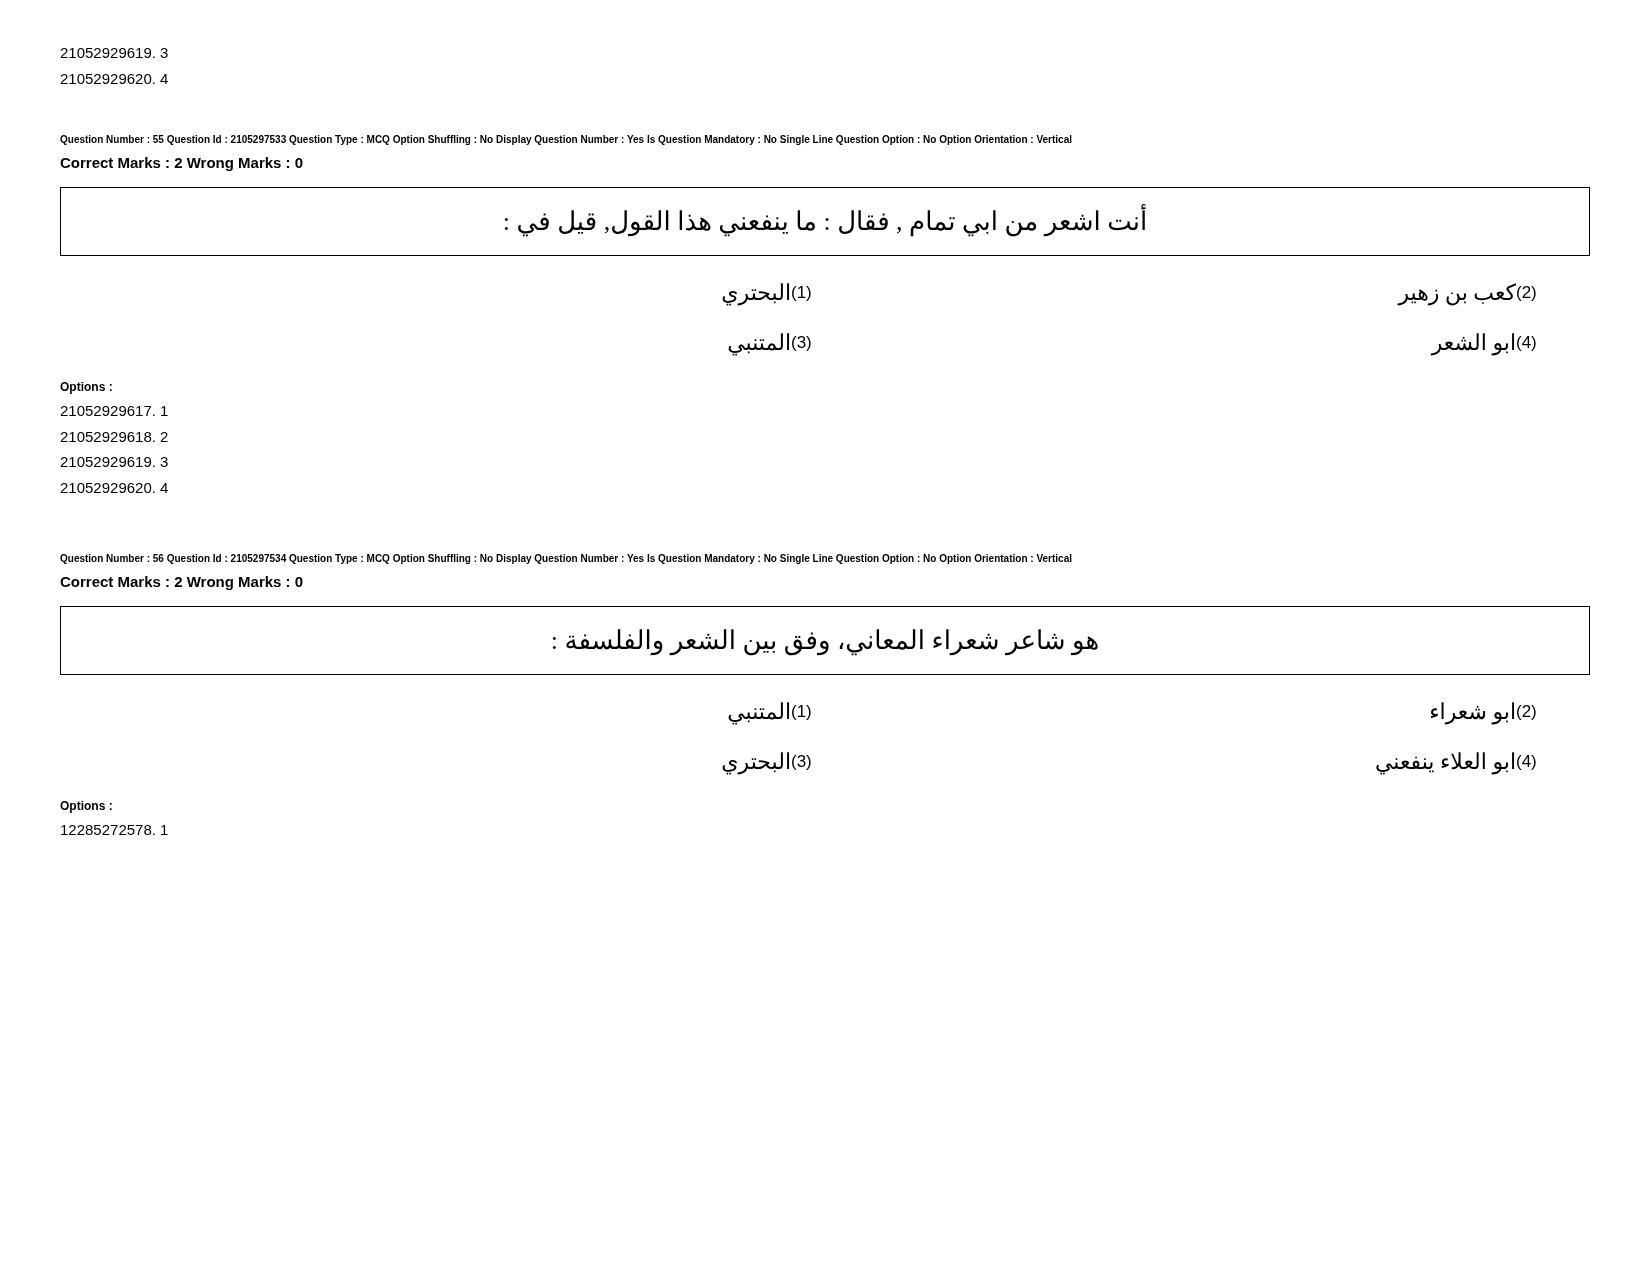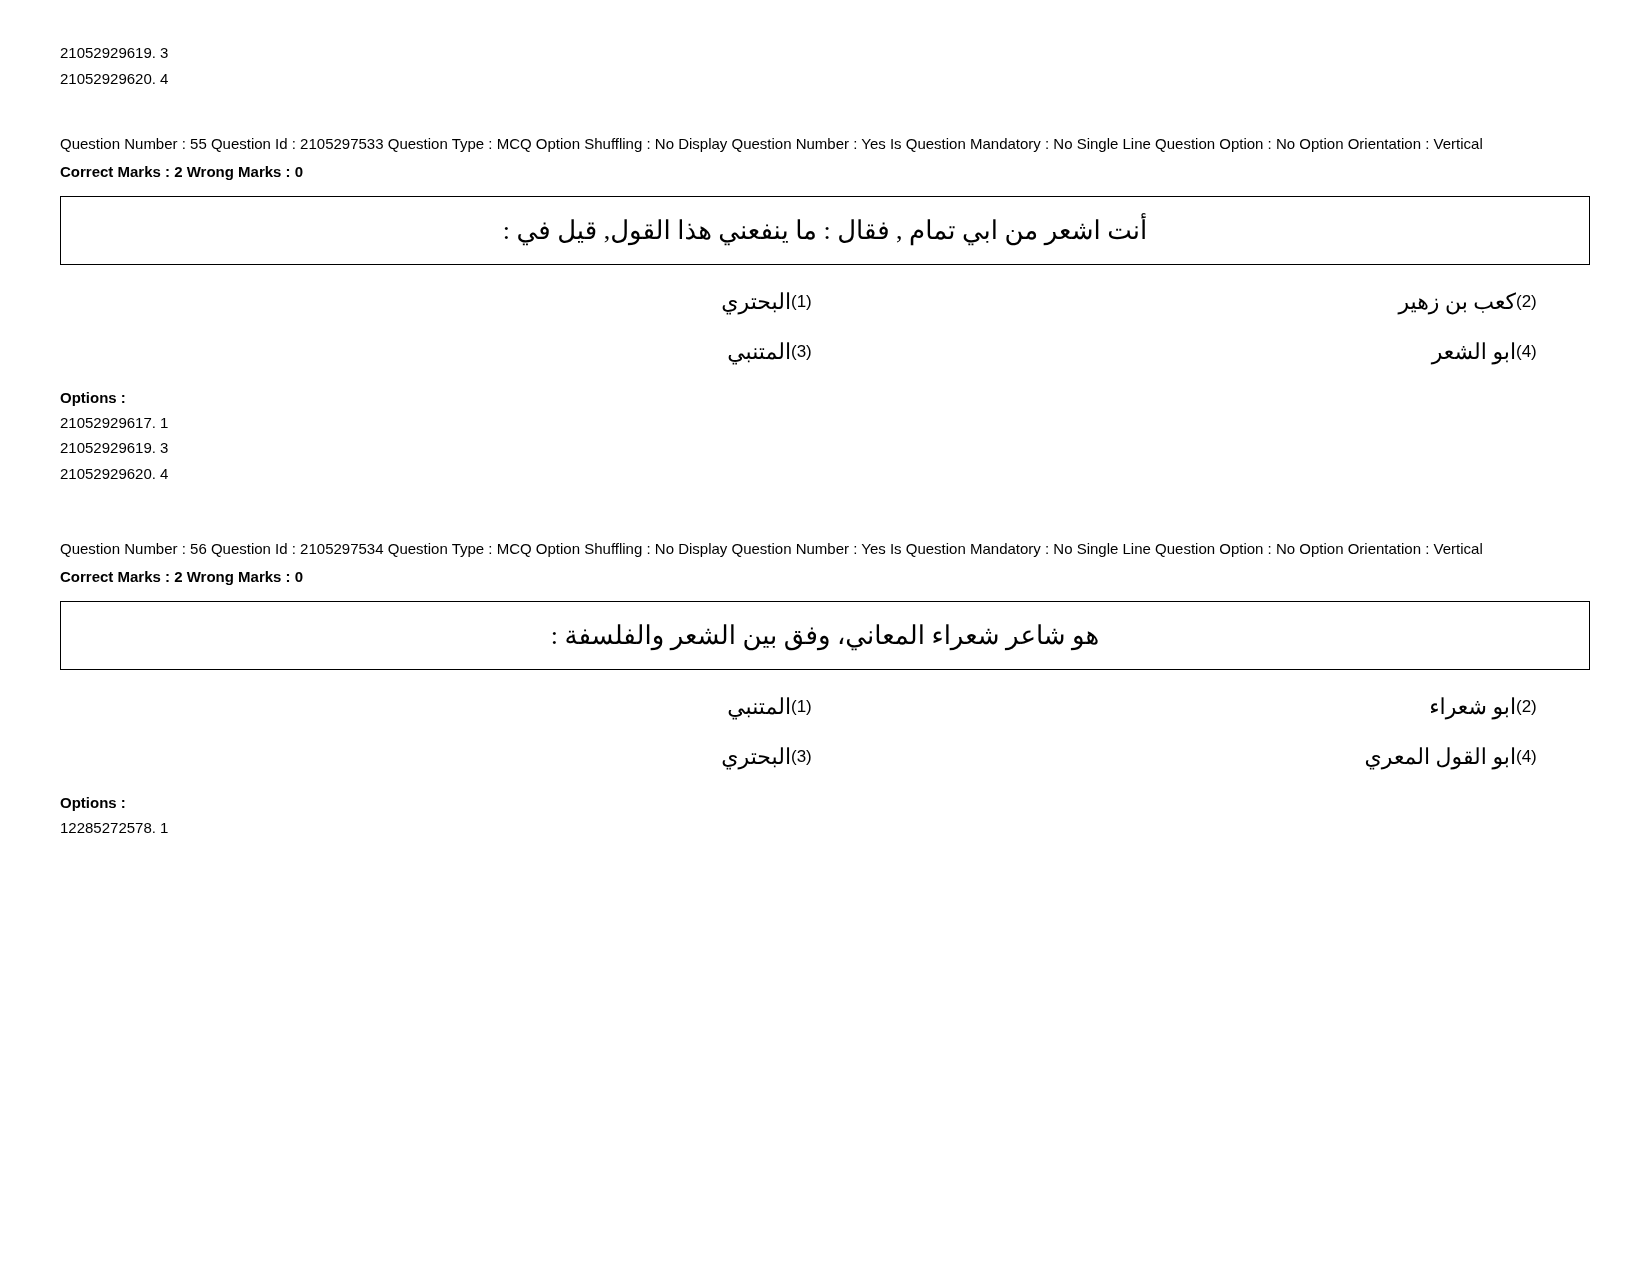--- a/index.html
+++ b/index.html
@@ -25,22 +25,22 @@
     .top-options .option-line {
       font-size: 15px;
       line-height: 1.7;
     }
 
     .question-block {
       margin-bottom: 30px;
     }
 
     .question-meta {
-      font-weight: normal;
-      font-size: 15px;
+      font-weight: bold;
+      font-size: 10px;
       line-height: 1.7;
       margin-bottom: 6px;
     }
 
     .correct-marks {
       font-weight: bold;
       font-size: 15px;
       margin-bottom: 16px;
     }
 
@@ -50,21 +50,21 @@
       margin-bottom: 24px;
       text-align: center;
       font-family: 'Times New Roman', serif;
       font-size: 26px;
       direction: rtl;
       unicode-bidi: bidi-override;
     }
 
     .options-label {
       font-weight: bold;
-      font-size: 15px;
+      font-size: 12px;
       margin-bottom: 4px;
     }
 
     .options-list .option-line {
       font-size: 15px;
       line-height: 1.7;
     }
 
     .separator {
       height: 20px;
@@ -131,20 +131,21 @@
     </div>
     <div class="opt-cell">
       <span class="num">(4)</span>
       <span>ابو الشعر</span>
     </div>
   </div>
 
   <div class="options-label">Options :</div>
   <div class="options-list">
     <div class="option-line">21052929617. 1</div>
+    <div class="option-line">21052929618. 2</div>
     <div class="option-line">21052929619. 3</div>
     <div class="option-line">21052929620. 4</div>
   </div>
 </div>
 
 <div class="separator"></div>
 
 <div class="question-block">
   <div class="question-meta">Question Number : 56 Question Id : 2105297534 Question Type : MCQ Option Shuffling : No Display Question Number : Yes Is Question Mandatory : No Single Line Question Option : No Option Orientation : Vertical</div>
   <div class="correct-marks">Correct Marks : 2 Wrong Marks : 0</div>
@@ -161,21 +162,21 @@
       <span class="num">(2)</span>
       <span>ابو شعراء</span>
     </div>
 
     <div class="opt-cell">
       <span class="num">(3)</span>
       <span>البحتري</span>
     </div>
     <div class="opt-cell">
       <span class="num">(4)</span>
-      <span>ابو القول المعري</span>
+      <span>ابو العلاء ينفعني</span>
     </div>
   </div>
 
   <div class="options-label">Options :</div>
   <div class="options-list">
     <div class="option-line">12285272578. 1</div>
   </div>
 </div>
 
 </body></html>

